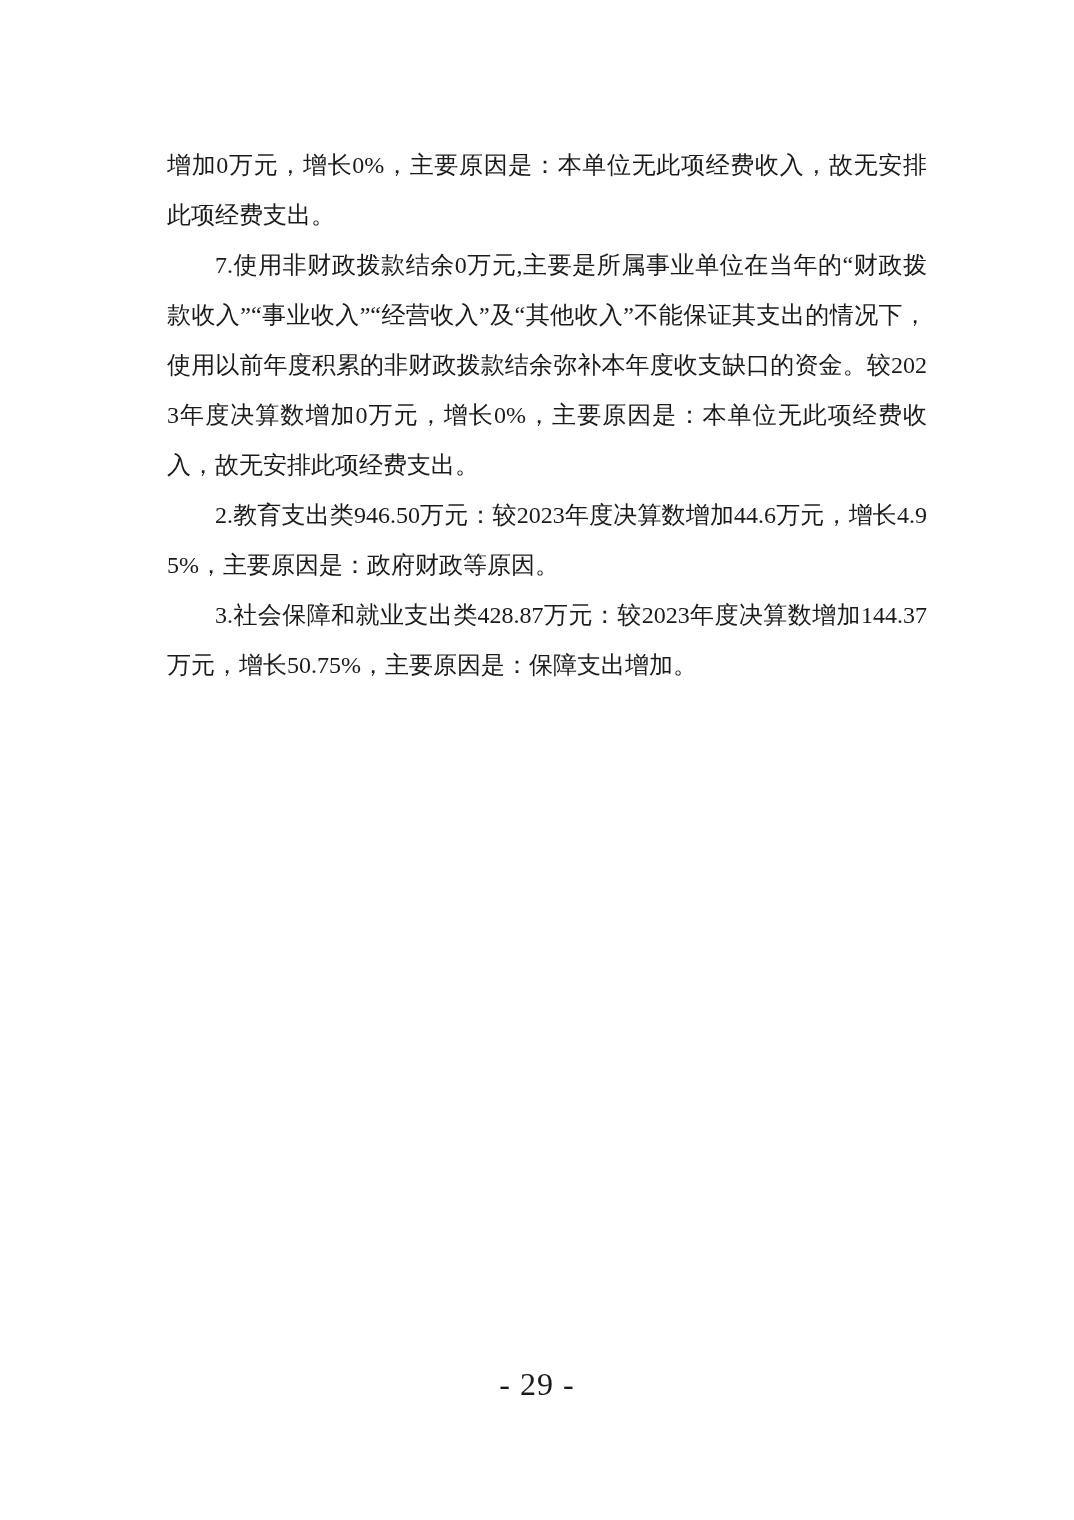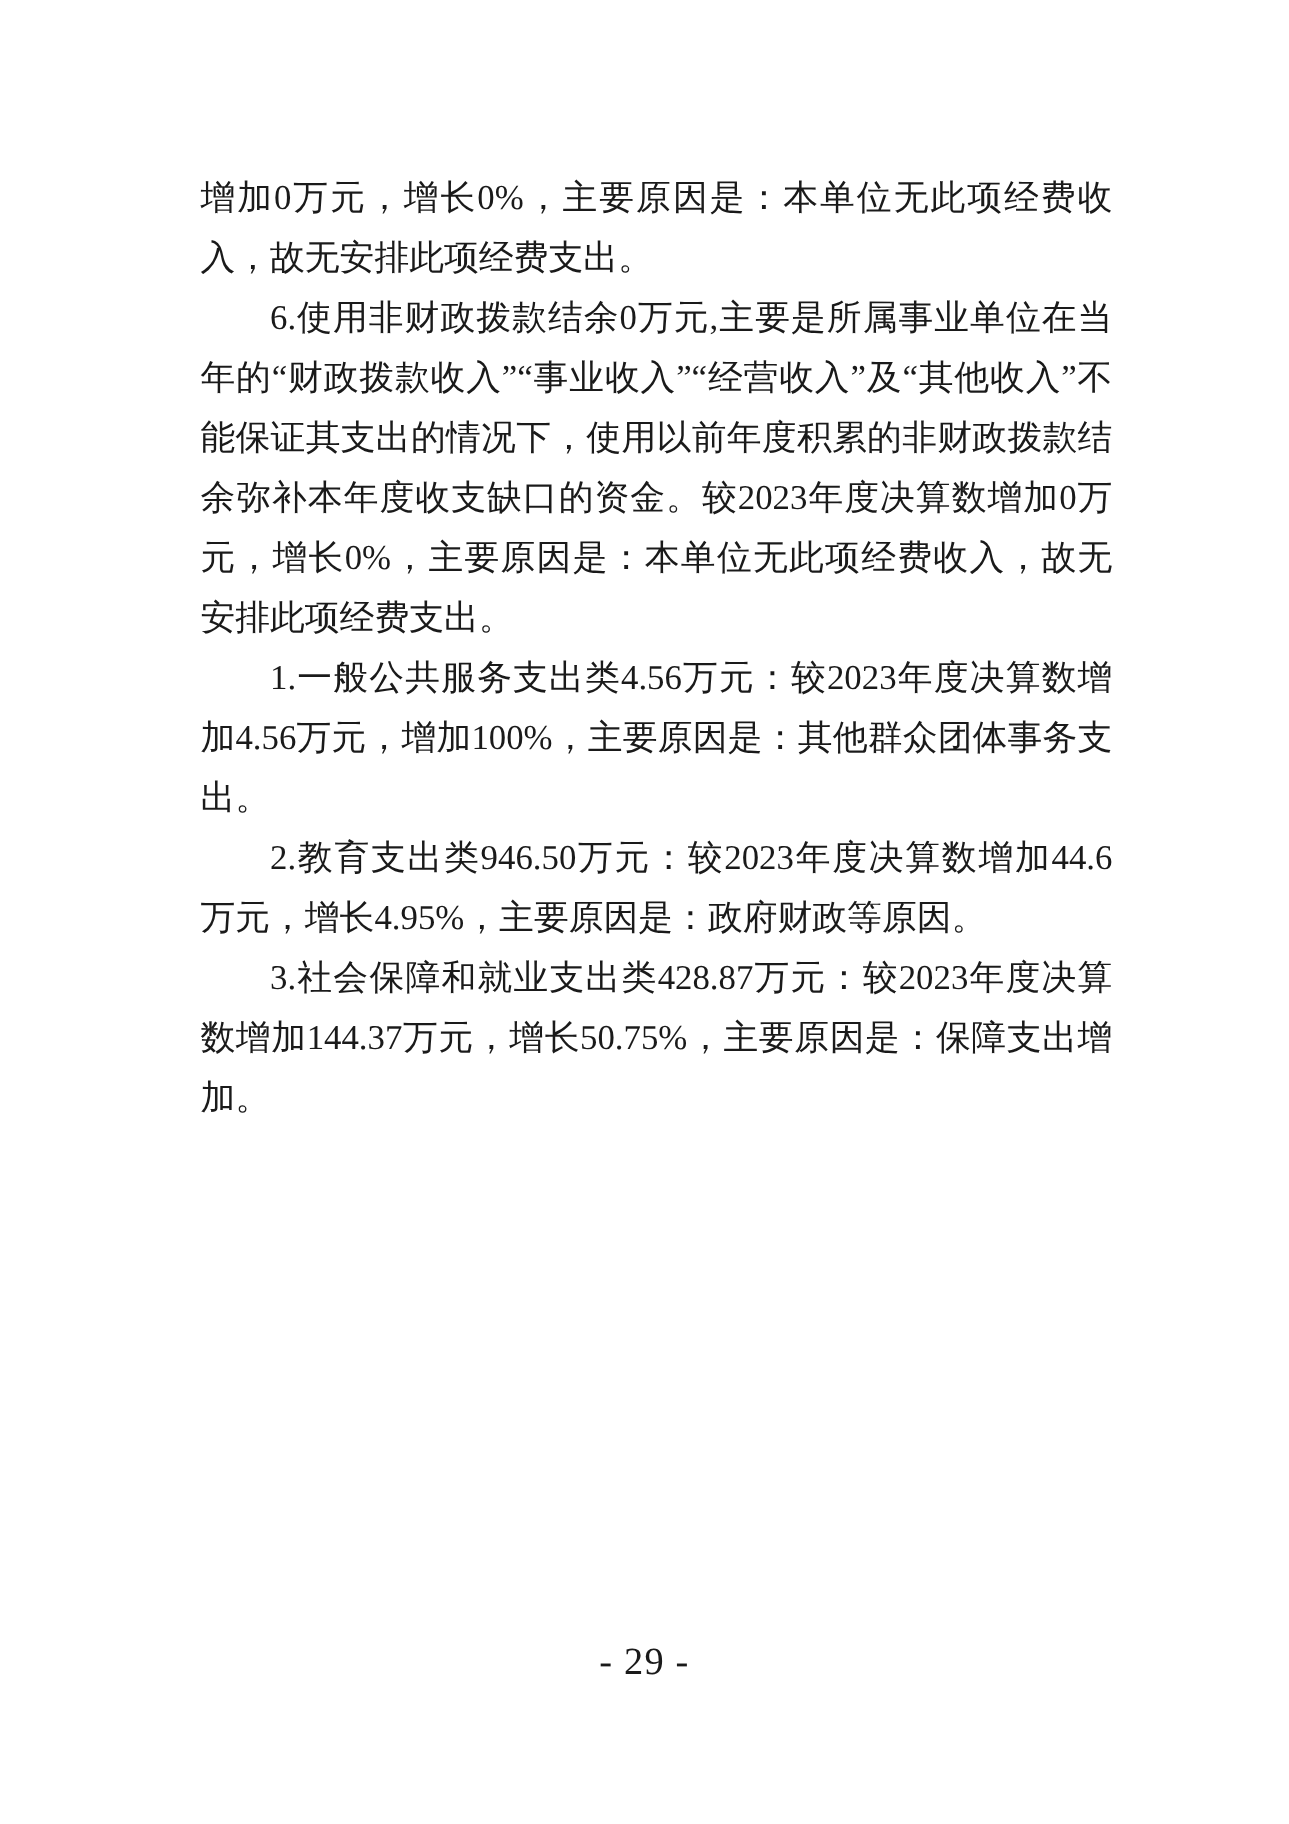--- a/index.html
+++ b/index.html
@@ -14,21 +14,21 @@
     background: #ffffff;
     font-family: "Liberation Serif", "DejaVu Serif", serif;
     color: #1a1a1a;
     overflow: hidden;
   }
   .content {
     position: absolute;
     left: 167px;
     top: 140px;
     width: 760px;
-    font-size: 29px;
+    font-size: 24px;
     line-height: 50px;
     text-align: justify;
     text-justify: inter-character;
   }
   .content p {
     margin: 0;
     padding: 0;
     word-break: break-all;
   }
   .content p.indent {
@@ -46,21 +46,20 @@
     letter-spacing: 1px;
   }
 </style>
 </head>
 <body>
 
 <div class="page">
 
   <div class="content">
     <p>增加0万元，增长0%，主要原因是：本单位无此项经费收入，故无安排此项经费支出。</p>
-    <p class="indent">6.使用非财政拨款结余0万元,主要是所属事业单位在当年的“财政拨款收入”“事业收入”“经营收入”及“其他收入”不能保证其支出的情况下，使用以前年度积累的非财政拨款结余弥补本年度收支缺口的资金。较2023年度决算数增加0万元，增长0%，主要原因是：本单位无此项经费收入，故无安排此项经费支出。</p>
-    <p class="indent">1.一般公共服务支出类4.56万元：较2023年度决算数增加4.56万元，增加100%，主要原因是：其他群众团体事务支出。</p>
+    <p class="indent">7.使用非财政拨款结余0万元,主要是所属事业单位在当年的“财政拨款收入”“事业收入”“经营收入”及“其他收入”不能保证其支出的情况下，使用以前年度积累的非财政拨款结余弥补本年度收支缺口的资金。较2023年度决算数增加0万元，增长0%，主要原因是：本单位无此项经费收入，故无安排此项经费支出。</p>
     <p class="indent">2.教育支出类946.50万元：较2023年度决算数增加44.6万元，增长4.95%，主要原因是：政府财政等原因。</p>
     <p class="indent">3.社会保障和就业支出类428.87万元：较2023年度决算数增加144.37万元，增长50.75%，主要原因是：保障支出增加。</p>
   </div>
 
   <div class="page-footer">- 29 -</div>
 
 </div>
 
 </body></html>

